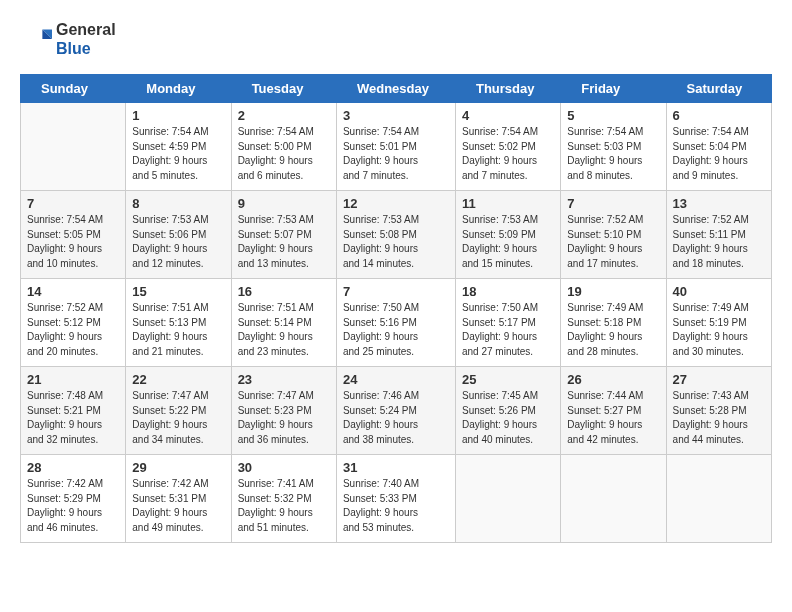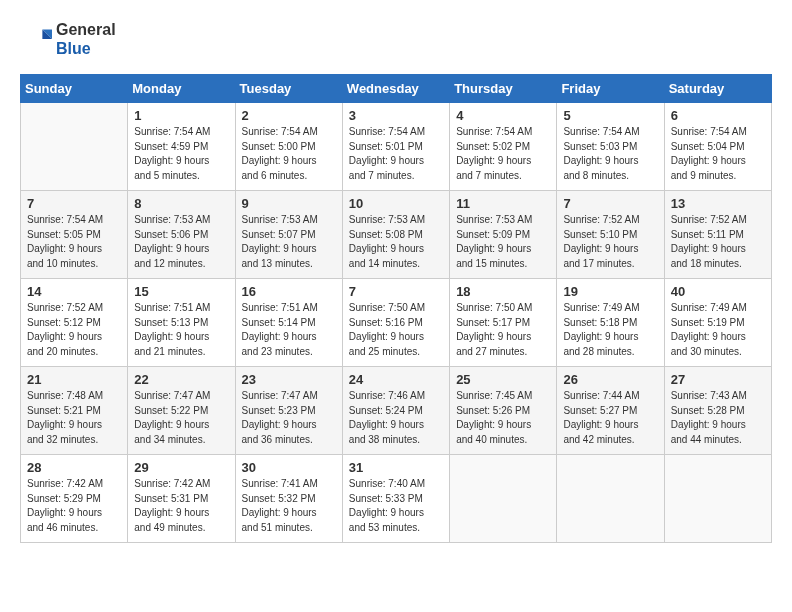--- a/index.html
+++ b/index.html
@@ -50,21 +50,21 @@
     }
     .calendar {
       width: 100%;
       border-collapse: collapse;
       border: 1px solid #ccc;
     }
     .calendar th {
       background-color: #2a6fbd;
       color: #fff;
       text-align: left;
-      padding: 6px 4px;
+      padding: 6px 20px;
       font-size: 13px;
       border: 1px solid #2a6fbd;
     }
     .calendar td {
       vertical-align: top;
       padding: 5px 6px;
       border: 1px solid #ccc;
       font-size: 10.5px;
       color: #333;
       min-width: 100px;
@@ -153,21 +153,21 @@
         </td>
         <td>
           <span class="day-num">8</span>
           <div class="day-detail">Sunrise: 7:53 AM<br>Sunset: 5:06 PM<br>Daylight: 9 hours<br>and 12 minutes.</div>
         </td>
         <td>
           <span class="day-num">9</span>
           <div class="day-detail">Sunrise: 7:53 AM<br>Sunset: 5:07 PM<br>Daylight: 9 hours<br>and 13 minutes.</div>
         </td>
         <td>
-          <span class="day-num">10</span>
+          <span class="day-num">12</span>
           <div class="day-detail">Sunrise: 7:53 AM<br>Sunset: 5:08 PM<br>Daylight: 9 hours<br>and 14 minutes.</div>
         </td>
         <td>
           <span class="day-num">11</span>
           <div class="day-detail">Sunrise: 7:53 AM<br>Sunset: 5:09 PM<br>Daylight: 9 hours<br>and 15 minutes.</div>
         </td>
         <td>
           <span class="day-num">7</span>
           <div class="day-detail">Sunrise: 7:52 AM<br>Sunset: 5:10 PM<br>Daylight: 9 hours<br>and 17 minutes.</div>
         </td>

